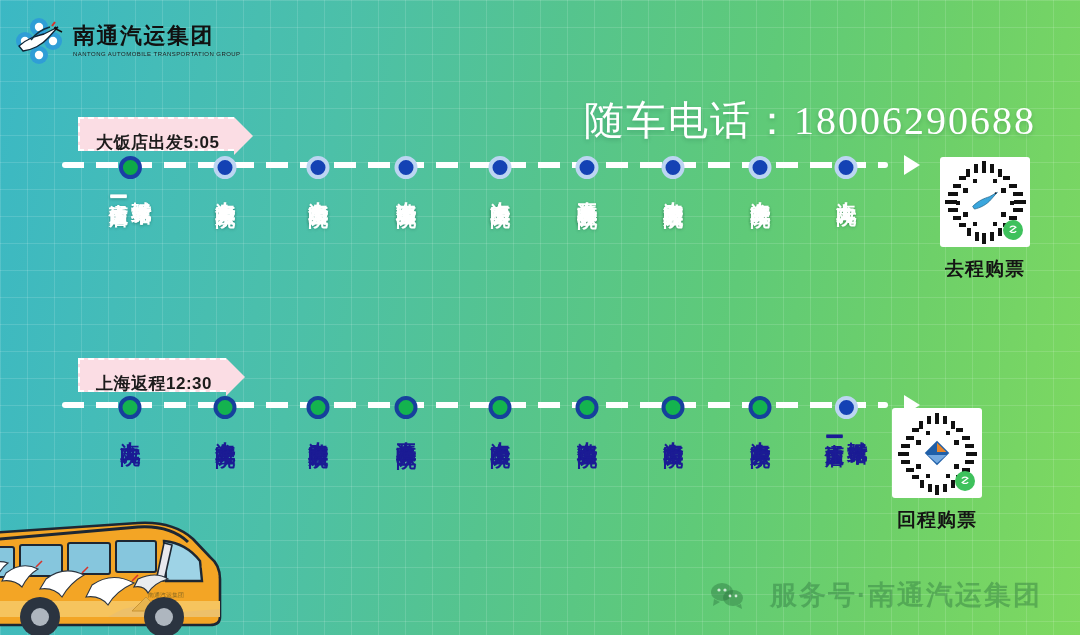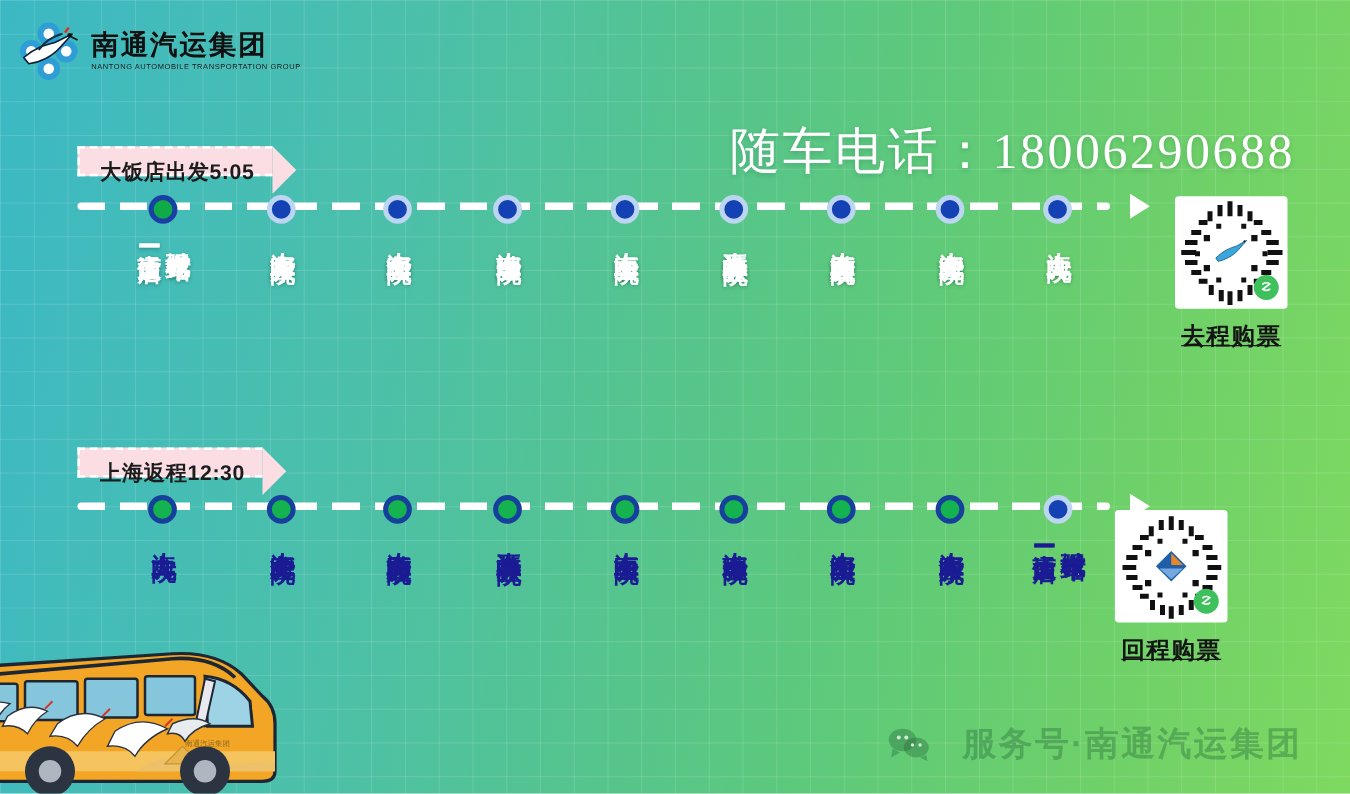--- a/index.html
+++ b/index.html
@@ -34,25 +34,25 @@
     font-weight:400;
   }
   #phone{
     position:absolute;right:44px;top:93px;
     font-family:"Liberation Serif","DejaVu Serif",serif;
     font-size:40px;color:#ffffff;letter-spacing:2px;
     text-shadow:0 2px 4px rgba(0,60,40,.2);
   }
   
   .badge{
-    position:absolute;height:24px;display:flex;align-items:center;
+    position:absolute;height:34px;display:flex;align-items:center;
     background:#fbdde4;color:#1c1c1c;font-size:17px;font-weight:700;
     padding:16px 14px 0 16px;letter-spacing:.5px;
     border:2px dashed #ffffff;border-right:none;
-    box-sizing:border-box;white-space:nowrap;
+    box-sizing:border-box;white-space:nowrap;margin-left:16px;
   }
   .badge .tip{
     position:absolute;right:-19px;top:-2px;width:0;height:0;
     border-top:19px solid transparent;border-bottom:19px solid transparent;
     border-left:19px solid #fbdde4;
   }
   #badge-out{left:62px;top:117px;}
   #badge-ret{left:62px;top:358px;}
   
   .line{position:absolute;left:62px;width:858px;height:6px;}
@@ -85,21 +85,21 @@
   }
   .out .vlabel{color:#ffffff;text-shadow:0 1px 3px rgba(0,70,50,.25);}
   .ret .vlabel{color:#1b1b94;}
   .vlabel.secondary{font-size:19px;}
   
   .qrblock{position:absolute;text-align:center;}
   .qrbox{
     width:90px;height:90px;background:#ffffff;border-radius:3px;
     position:relative;overflow:hidden;margin:0 auto;
   }
-  .qrlabel{margin-top:9px;font-size:19px;font-weight:700;color:#141414;letter-spacing:1px;text-decoration:underline;}
+  .qrlabel{margin-top:9px;font-size:19px;font-weight:700;color:#141414;letter-spacing:1px;}
   #qr-out{left:940px;top:157px;}
   #qr-ret{left:892px;top:408px;}
   .qr-noise{position:absolute;inset:0;}
   .qr-mini{
     position:absolute;right:7px;bottom:7px;width:20px;height:20px;border-radius:50%;
     background:#3ec15c;display:flex;align-items:center;justify-content:center;
     color:#fff;font-size:11px;font-weight:700;
   }
   .qr-center{
     position:absolute;left:50%;top:50%;transform:translate(-50%,-50%);

